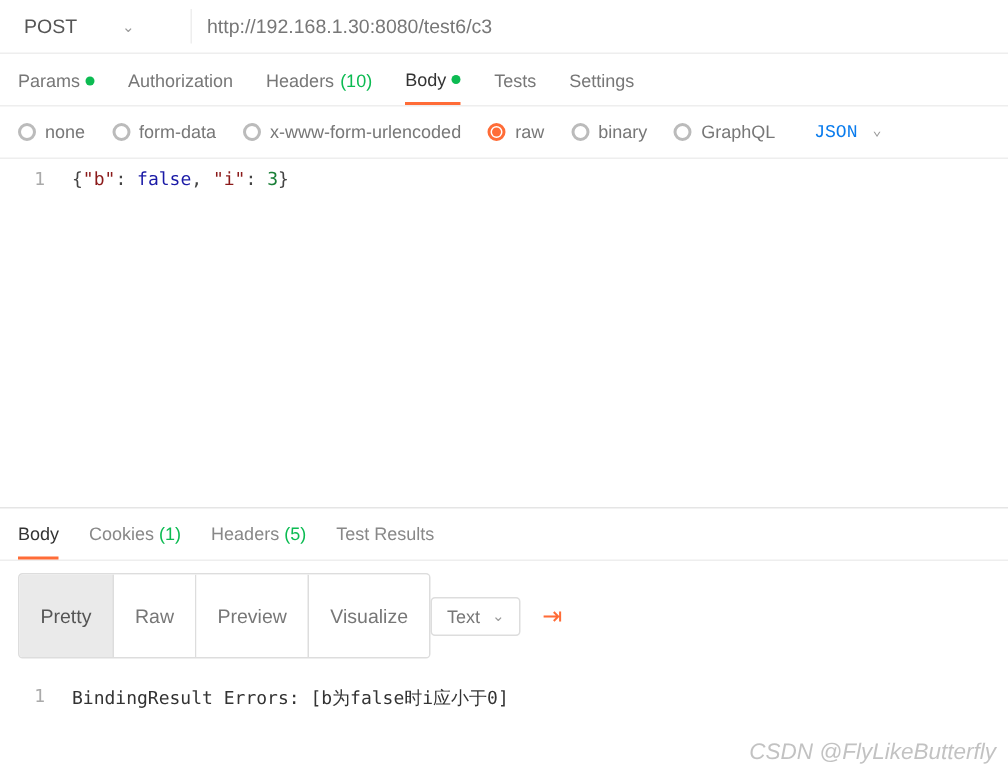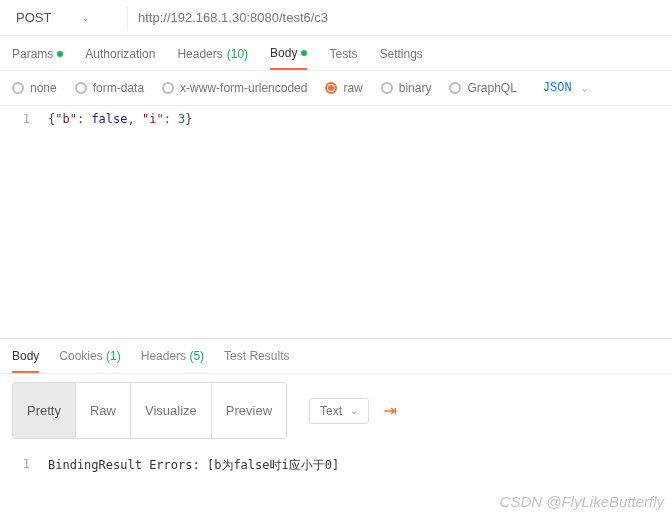--- a/index.html
+++ b/index.html
@@ -31,21 +31,21 @@
 .tok-num { color: #1a7f37; }
 .response-tabs { display: flex; gap: 20px; padding: 10px 12px 0 12px; border-top: 1px solid #e5e5e5; }
 .rtab { color: #888; padding-bottom: 8px; cursor: pointer; font-size: 12px; }
 .rtab.active { color: #333; border-bottom: 2px solid #ff6c37; }
 .rtab .paren { color: #0cbb52; }
 .response-controls { display: flex; align-items: center; gap: 0; padding: 8px 12px; border-top: 1px solid #eee; }
 .btn-group { display: flex; border: 1px solid #ddd; border-radius: 3px; overflow: hidden; }
 .btn { padding: 20px 14px; cursor: pointer; font-size: 13px; color: #777; background: #fff; border-right: 1px solid #ddd; }
 .btn:last-child { border-right: none; }
 .btn.active { background: #eaeaea; color: #555; }
-.text-select { margin-left: 22px; padding: 5px 10px; border: 1px solid #ddd; border-radius: 3px; cursor: pointer; font-size: 12px; color: #777; display: flex; align-items: center; gap: 8px; }
+.text-select { margin-left: 0; padding: 5px 10px; border: 1px solid #ddd; border-radius: 3px; cursor: pointer; font-size: 12px; color: #777; display: flex; align-items: center; gap: 8px; }
 .wrap-icon { margin-left: 14px; color: #ff6c37; font-size: 16px; cursor: pointer; }
 .response-body { display: flex; padding-top: 4px; }
 .resp-gutter { width: 40px; text-align: right; padding: 6px 10px 6px 6px; color: #aaa; font-family: Consolas, monospace; font-size: 12px; }
 .resp-text { flex: 1; padding: 6px 8px; font-family: Consolas, monospace; font-size: 12px; color: #333; }
 .watermark { position: absolute; right: 8px; bottom: 11px; color: rgba(120,120,120,0.45); font-size: 15px; font-style: italic; pointer-events: none; }
 </style>
 </head>
 <body>
 
 <div class="top-bar">
@@ -118,22 +118,22 @@
   <div class="rtab active">Body</div>
   <div class="rtab"><span>Cookies</span> <span class="paren">(1)</span></div>
   <div class="rtab"><span>Headers</span> <span class="paren">(5)</span></div>
   <div class="rtab">Test Results</div>
 </div>
 
 <div class="response-controls">
   <div class="btn-group">
     <div class="btn active">Pretty</div>
     <div class="btn">Raw</div>
+    <div class="btn">Preview</div>
     <div class="btn">Visualize</div>
-    <div class="btn">Preview</div>
   </div>
   <div class="text-select">
       <span>Text</span>
       <span class="chevron">⌄</span>
     </div>
   <div class="wrap-icon">⇥</div>
 </div>
 
 <div class="response-body">
   <div class="resp-gutter">

